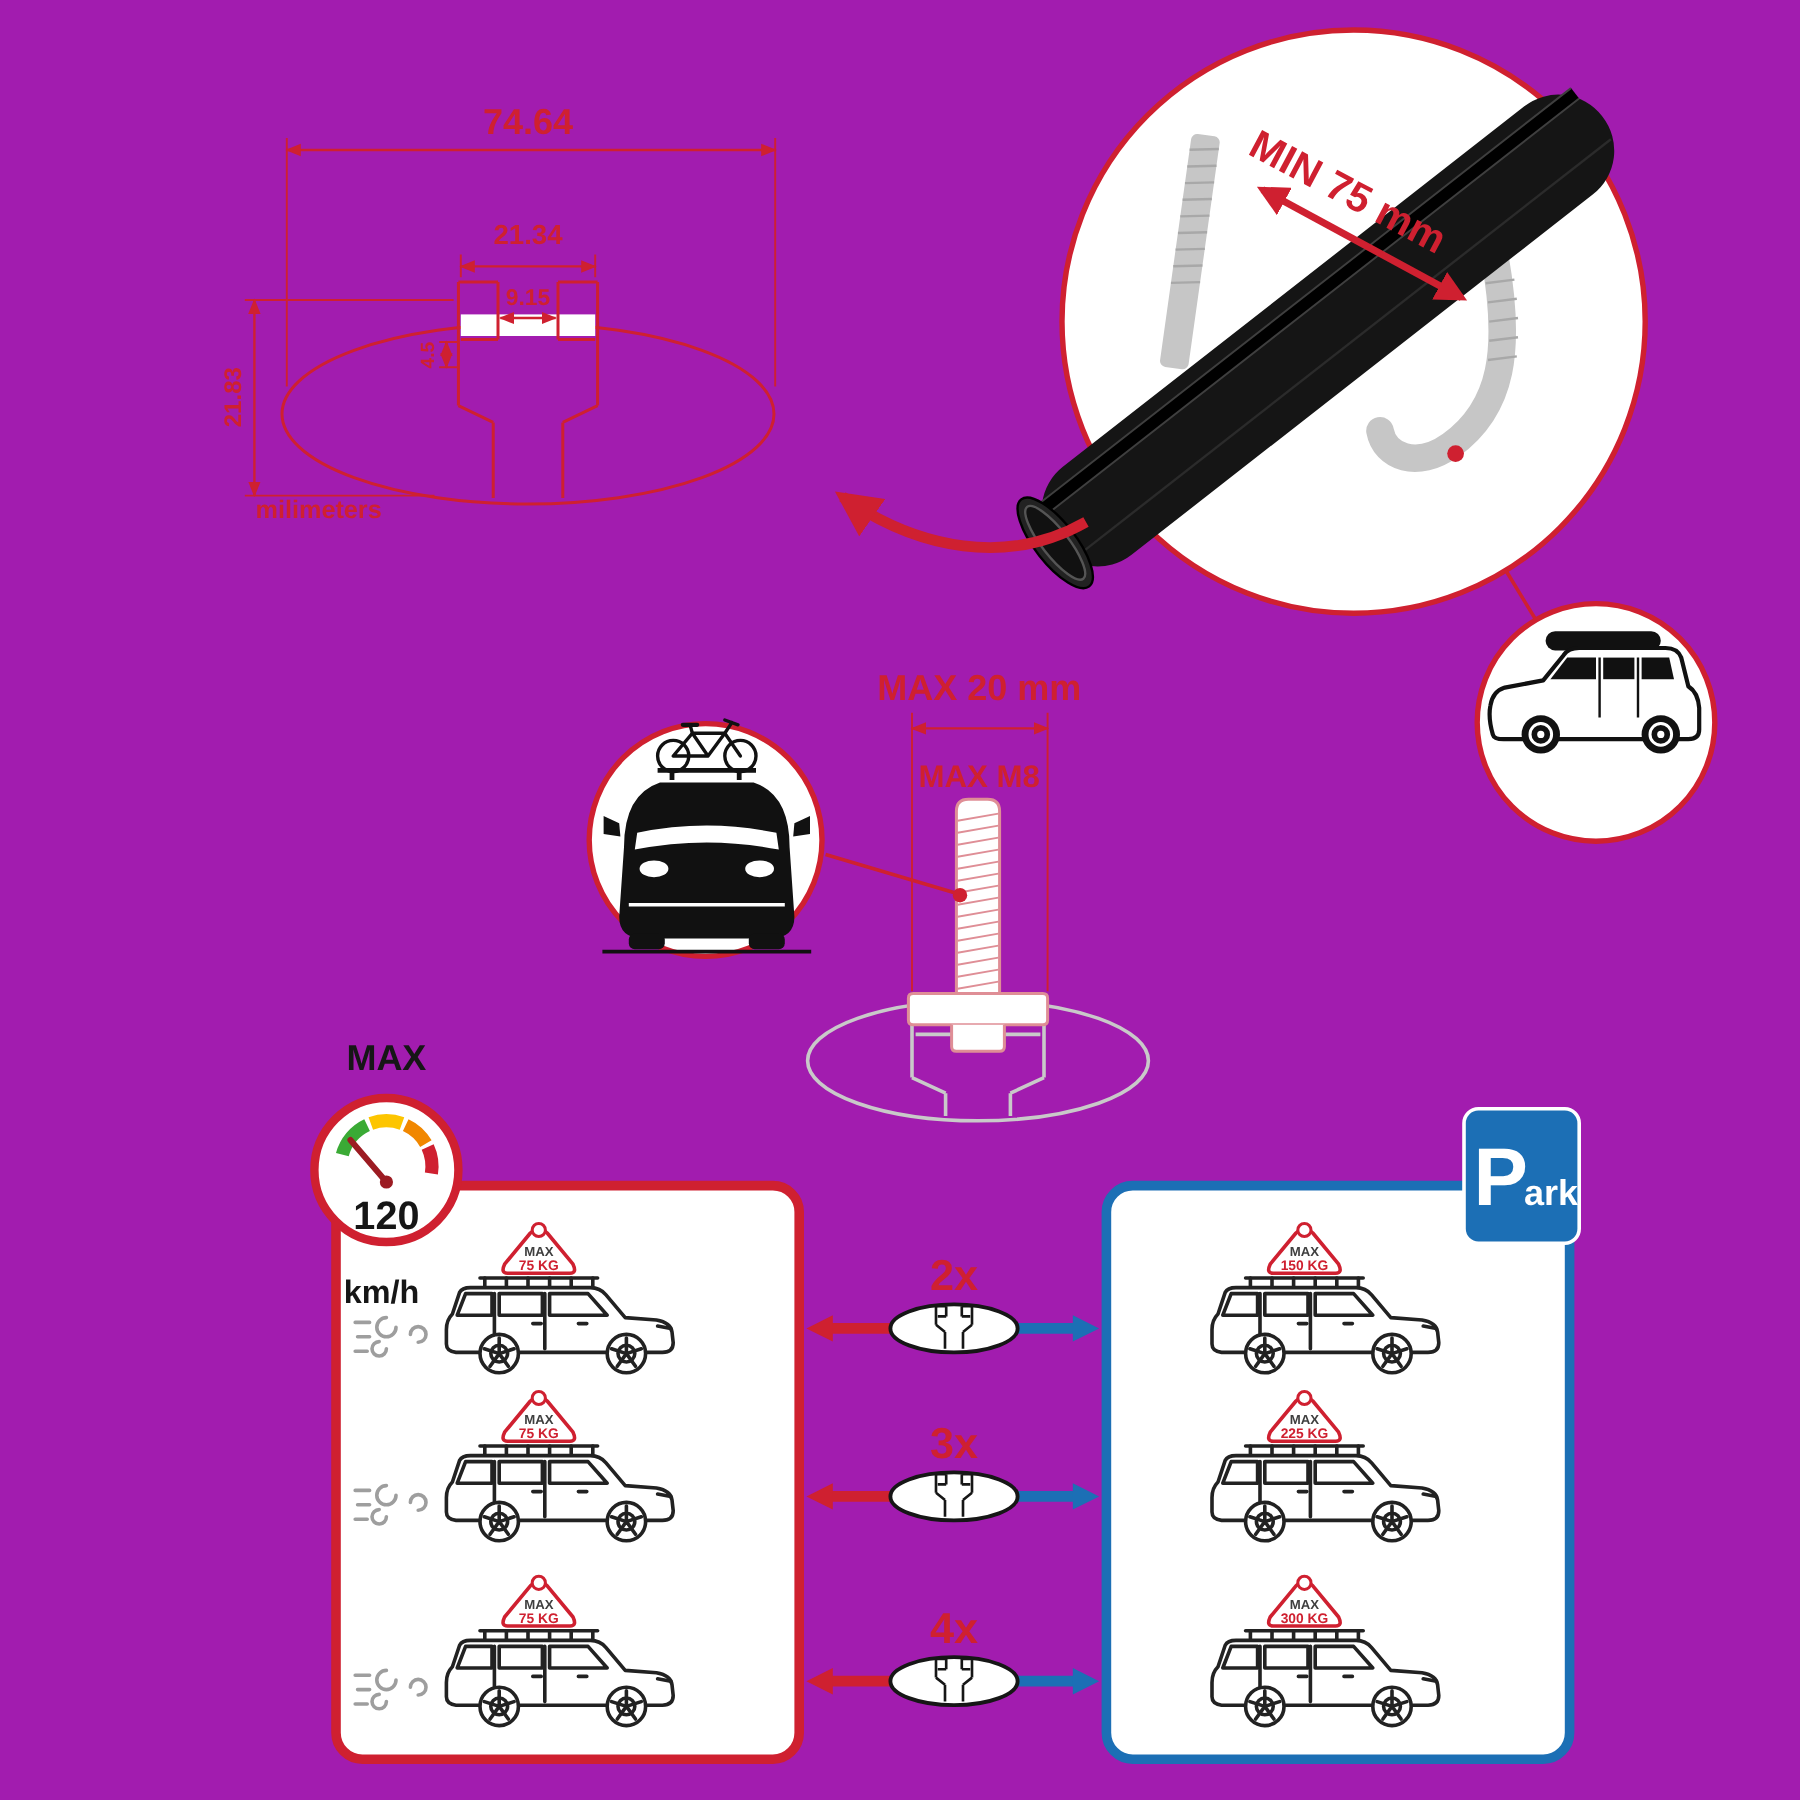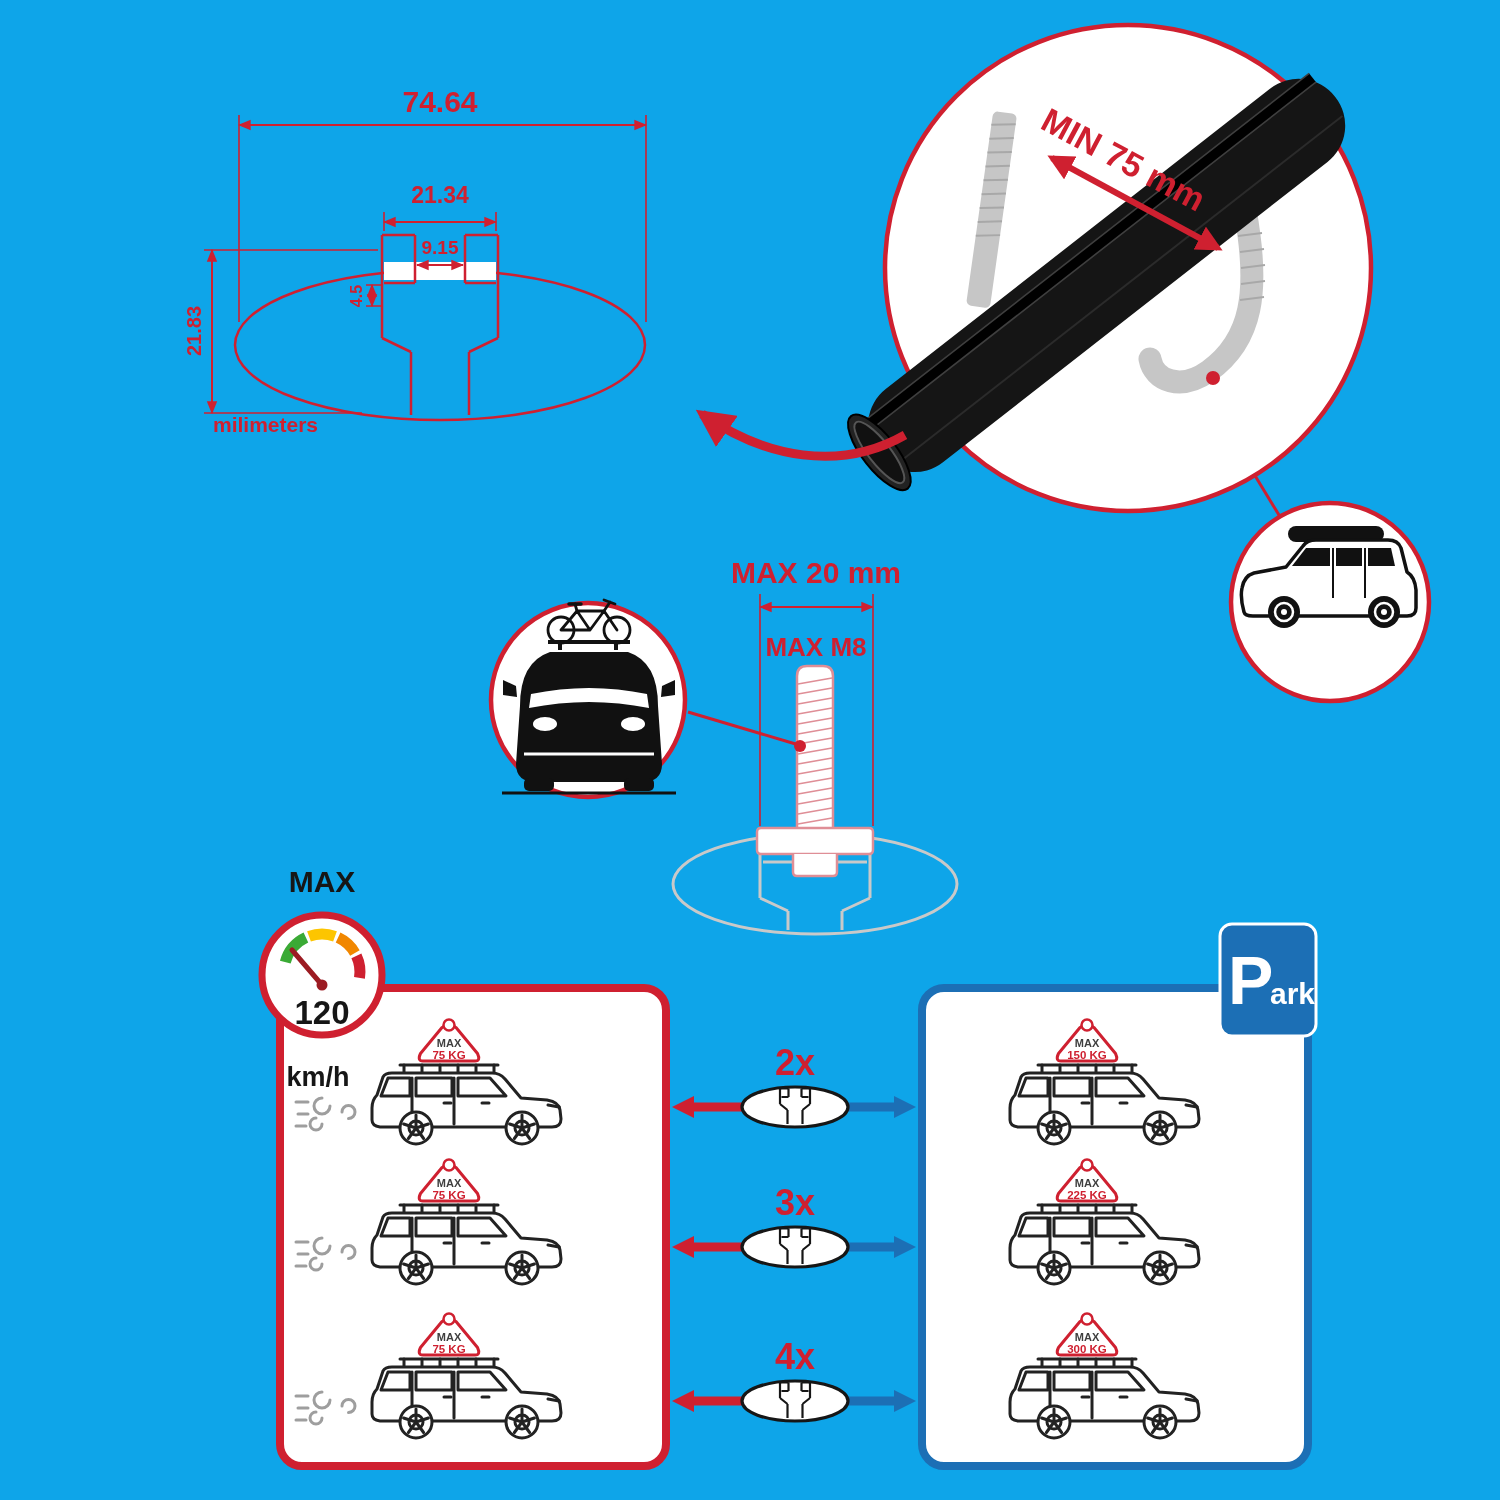--- a/index.html
+++ b/index.html
@@ -1,16 +1,16 @@
 <!DOCTYPE html>
 <html><head>
 <meta charset="utf-8">
 <style>
   html,body{margin:0;padding:0;background:#ffffff;}
-  .stage{position:relative;width:1500px;height:1500px;background:#0ea5e9;overflow:hidden;}
+  .stage{position:relative;width:1500px;height:1500px;background:#a21caf;overflow:hidden;}
   svg{position:absolute;inset:0;}
   text{font-family:"Liberation Sans","DejaVu Sans",sans-serif;}
   .t-red{fill:#cf2030;font-weight:bold;}
   .t-black{fill:#161616;font-weight:bold;}
   .t-white{fill:#ffffff;font-weight:bold;}
   .tag-max{fill:#3f3f3f;font-weight:bold;font-size:11px;text-anchor:middle;}
   .tag-val{fill:#cf2030;font-weight:bold;font-size:11.5px;text-anchor:middle;}
   .dimline{stroke:#cf2030;stroke-width:2;fill:none;}
   .extline{stroke:#cf2030;stroke-width:1.6;fill:none;}
   .profile{stroke:#cf2030;stroke-width:2.5;fill:none;}

